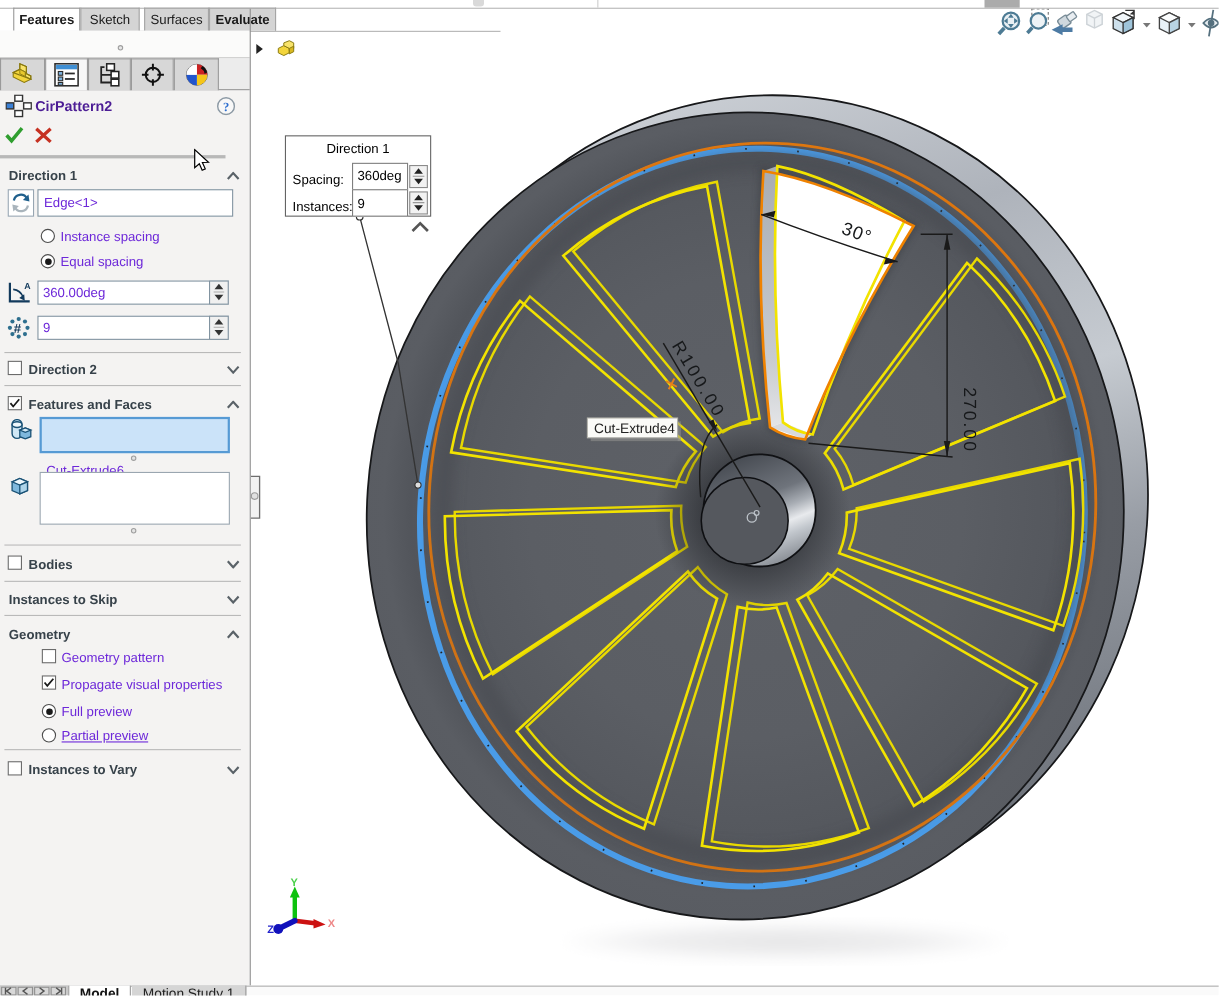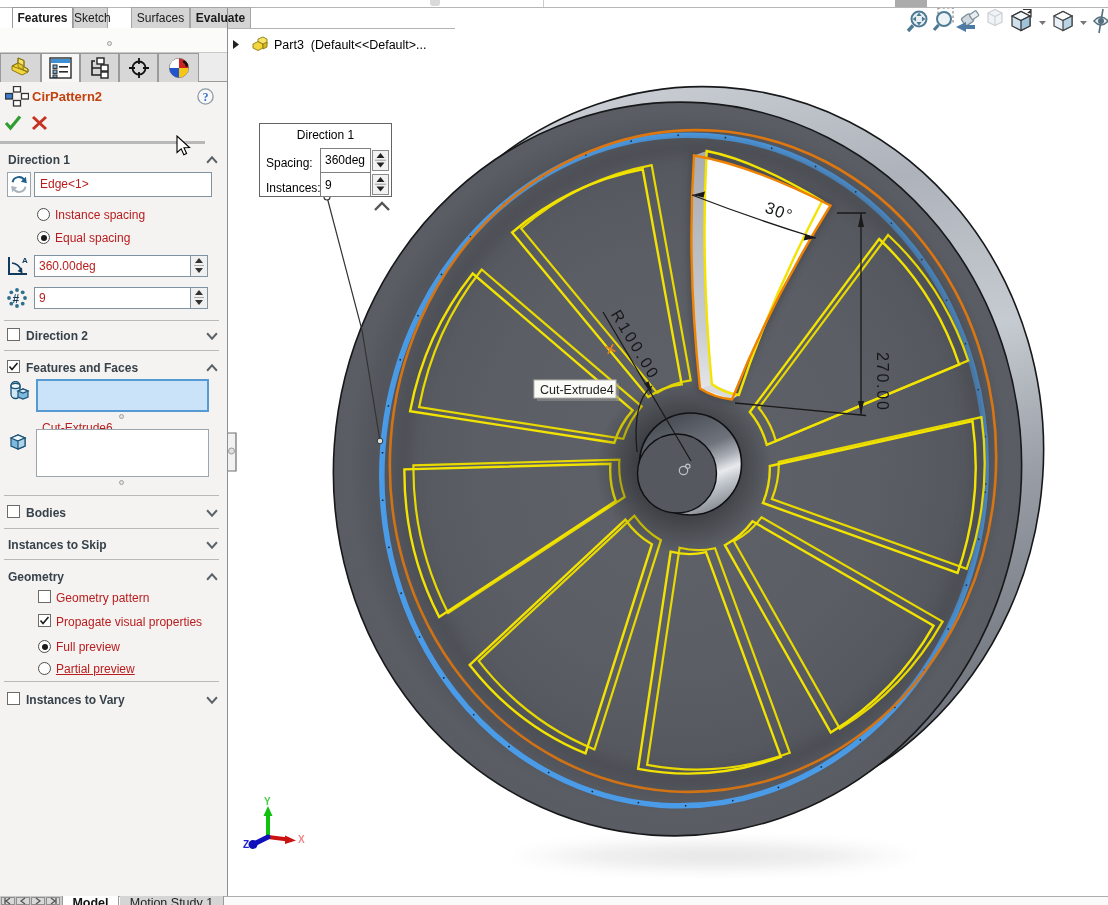--- a/index.html
+++ b/index.html
@@ -14,40 +14,40 @@
   .toptab.active { background:#ffffff; font-weight:bold; border-color:#9a9a9a; }
   #grayrect { left:895px; top:0; width:32px; height:7px; background:#ababab; }
   
   #panel { left:0; top:28px; width:227px; height:868px; background:#f4f3f2; }
   #paneltopstrip { left:0; top:0; width:227px; height:25px; background:#fbfbfa; border-bottom:1px solid #c8c8c8;}
   #icontabs { left:0; top:25px; width:227px; height:29px; background:#ececec; border-bottom:1px solid #9a9a9a; }
   .itab { top:0; height:29px; background:#d7d7d7; border:1px solid #9a9a9a; border-bottom:none;}
   .itab.active { background:#f7f7f7; }
   .sep { left:4px; width:215px; height:1px; background:#b9b9b9; }
   .hdr { font-size:12px; font-weight:bold; color:#37424a; }
-  .lbl { font-size:12px; color:#b91c1c; }
+  .lbl { font-size:12px; color:#6d28d9; }
   .cb { width:13px; height:13px; background:#fff; border:1px solid #6b6b6b; }
   .fld { background:#fff; border:1px solid #8193a0; }
   .iconbox { width:24px; height:25px; background:#fff; border:1px solid #98a6b2; }
   
   #vdiv { left:227px; top:8px; width:1px; height:888px; background:#8f8f8f; }
   
   #botbar { left:0; top:896px; width:1108px; height:9px; background:#fafafa; border-top:1px solid #adadad; }
   .bottab { top:896px; height:18px; font-size:12.5px; line-height:15px; text-align:center; }
 </style>
 </head>
 <body>
 <div id="page">
   <div class="abs" id="ribbonline"></div>
   <div class="abs" style="left:61px;top:28px;width:394px;height:1px;background:#b3b3b3;"></div>
   <div class="abs" id="grayrect"></div>
   <div class="abs" style="left:430px;top:0;width:10px;height:6px;background:#d9d9d9;border-radius:0 0 3px 3px;"></div>
   <div class="abs" style="left:543px;top:0;width:1px;height:7px;background:#cccccc;"></div>
   <div class="abs toptab active" style="left:0;width:61px;">Features</div>
-  <div class="abs toptab" style="left:61px;width:35px;">Sketch</div>
+  <div class="abs toptab" style="left:61px;width:54px;">Sketch</div>
   <div class="abs toptab" style="left:119px;width:59px;">Surfaces</div>
   <div class="abs toptab" style="left:178px;width:61px;font-weight:bold;">Evaluate</div>
 
   <div class="abs" id="panel">
     <div class="abs" id="paneltopstrip"></div>
     <div class="abs" style="left:107px;top:13px;width:5px;height:5px;border:1px solid #9f9f9f;border-radius:50%;background:#e8e8e8;"></div>
     <div class="abs" id="icontabs"></div>
     <div class="abs itab" style="left:0px;top:25px;width:41px;"></div>
     <div class="abs itab active" style="left:41px;top:25px;width:39px;"></div>
     <div class="abs itab" style="left:80px;top:25px;width:39px;"></div>
@@ -87,21 +87,21 @@
 <path d="M17,3 A9.5,9.5 0 0 1 21.3,9 L19,10 A7,7 0 0 0 15.5,5 Z" fill="#111"></path>
 </svg>
     <svg class="abs" style="left:5px;top:58px" width="24" height="21" viewBox="0 0 24 21">
 <g fill="#fff" stroke="#333" stroke-width="1.3">
 <rect x="8.5" y="0.5" width="7" height="5.5"></rect>
 <rect x="16.5" y="7.5" width="7" height="5.5"></rect>
 <rect x="8.5" y="14.5" width="7" height="5.5"></rect>
 </g>
 <rect x="0.5" y="7.5" width="7" height="5.5" fill="#3a7fd4" stroke="#333" stroke-width="1.3"></rect>
 </svg>
-    <div class="abs hdr" style="left:32px;top:61px;font-size:13px;color:#c2410c;">CirPattern2</div>
+    <div class="abs hdr" style="left:32px;top:61px;font-size:13px;color:#4c1d95;">CirPattern2</div>
     <svg class="abs" style="left:197px;top:60px" width="17" height="17" viewBox="0 0 17 17">
 <circle cx="8.5" cy="8.5" r="7.6" fill="#f8f8f8" stroke="#8d9aa5" stroke-width="1.3"></circle>
 <text x="8.5" y="12.6" text-anchor="middle" font-size="11.5" font-weight="bold" fill="#2e6fd0" font-family="Liberation Serif,serif">?</text>
 </svg>
     <svg class="abs" style="left:4px;top:86px" width="18" height="17" viewBox="0 0 18 17">
 <polyline points="2,9 6.5,14 16,2.5" fill="none" stroke="#2f9e2f" stroke-width="3.2"></polyline>
       </svg>
     <svg class="abs" style="left:31px;top:87px" width="17" height="16" viewBox="0 0 17 16">
 <path d="M2,2 L15,14 M15,2 L2,14" stroke="#c63122" stroke-width="3"></path>
       </svg>
@@ -411,23 +411,20 @@
  <polygon points="1080,21 1087,21 1083.5,25" fill="#777"></polygon>
 </g>
 <g>
  <path d="M1094,21 q7,-8 14,0 q-7,8 -14,0 z" fill="#e8eef2" stroke="#55707e" stroke-width="1.6"></path>
  <circle cx="1101" cy="21" r="3" fill="#55707e"></circle>
  <line x1="1103" y1="9" x2="1099" y2="33" stroke="#55707e" stroke-width="1.6"></line>
 </g>
 </g>
   </svg>
 
-  <div class="abs" style="left:250px;top:36px;width:300px;height:18px;font-size:12.5px;color:#000;">
-    <span style="position:absolute;left:24px;top:2px;">Part3&nbsp;&nbsp;(Default&lt;&lt;Default&gt;...</span>
-  </div>
 
   <div class="abs" style="left:259px;top:123px;width:133px;height:74px;background:#fff;border:1px solid #646464;font-size:12px;color:#000;">
     <div style="position:absolute;left:0;top:4px;width:100%;text-align:center;">Direction 1</div>
     <div style="position:absolute;left:6px;top:32px;">Spacing:</div>
     <div style="position:absolute;left:6px;top:57px;">Instances:</div>
     <div style="position:absolute;left:60px;top:24px;width:51px;height:25px;background:#fff;border:1px solid #7f7f7f;padding:4px 0 0 4px;">360deg</div>
     <div style="position:absolute;left:60px;top:48px;width:51px;height:25px;background:#fff;border:1px solid #7f7f7f;padding:5px 0 0 4px;">9</div>
     <div style="position:absolute;left:112px;top:26px;width:17px;height:21px;border:1px solid #8b8b8b;background:#f2f2f2;"></div>
     <svg style="position:absolute;left:115px;top:28px" width="11" height="17" viewBox="0 0 11 17">
         <polygon points="5.5,1 9.5,6 1.5,6" fill="#222"></polygon>

